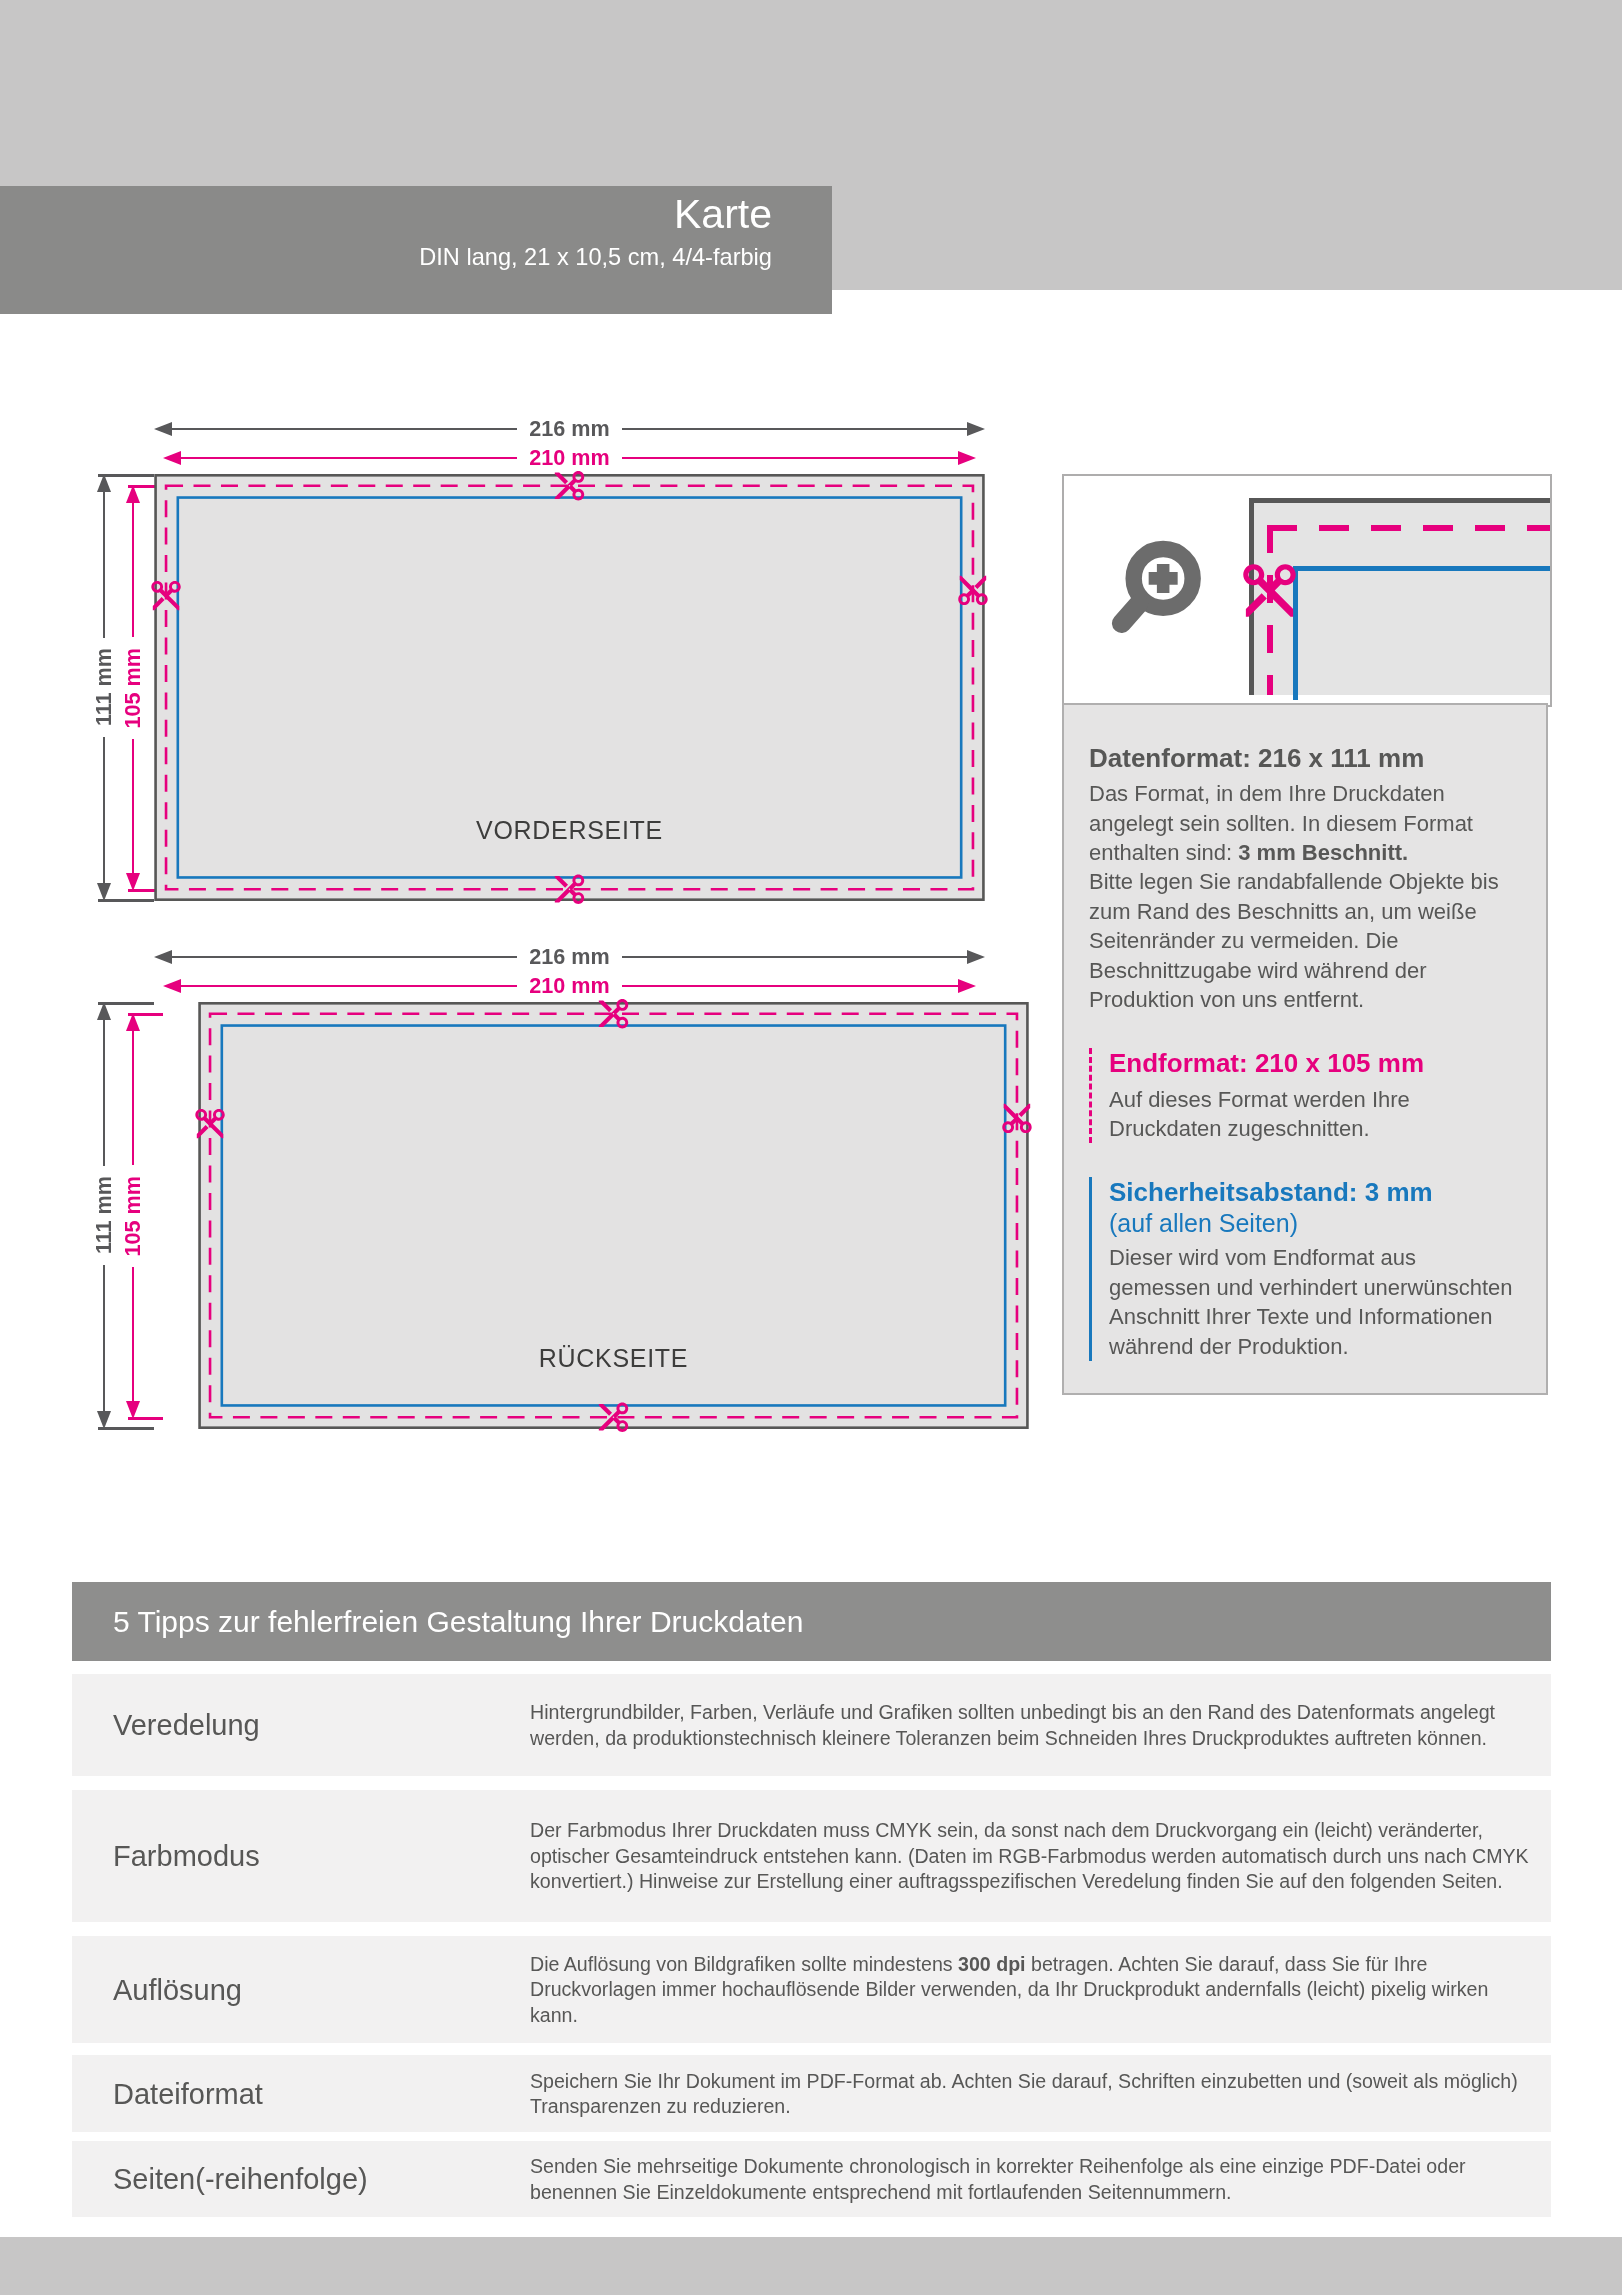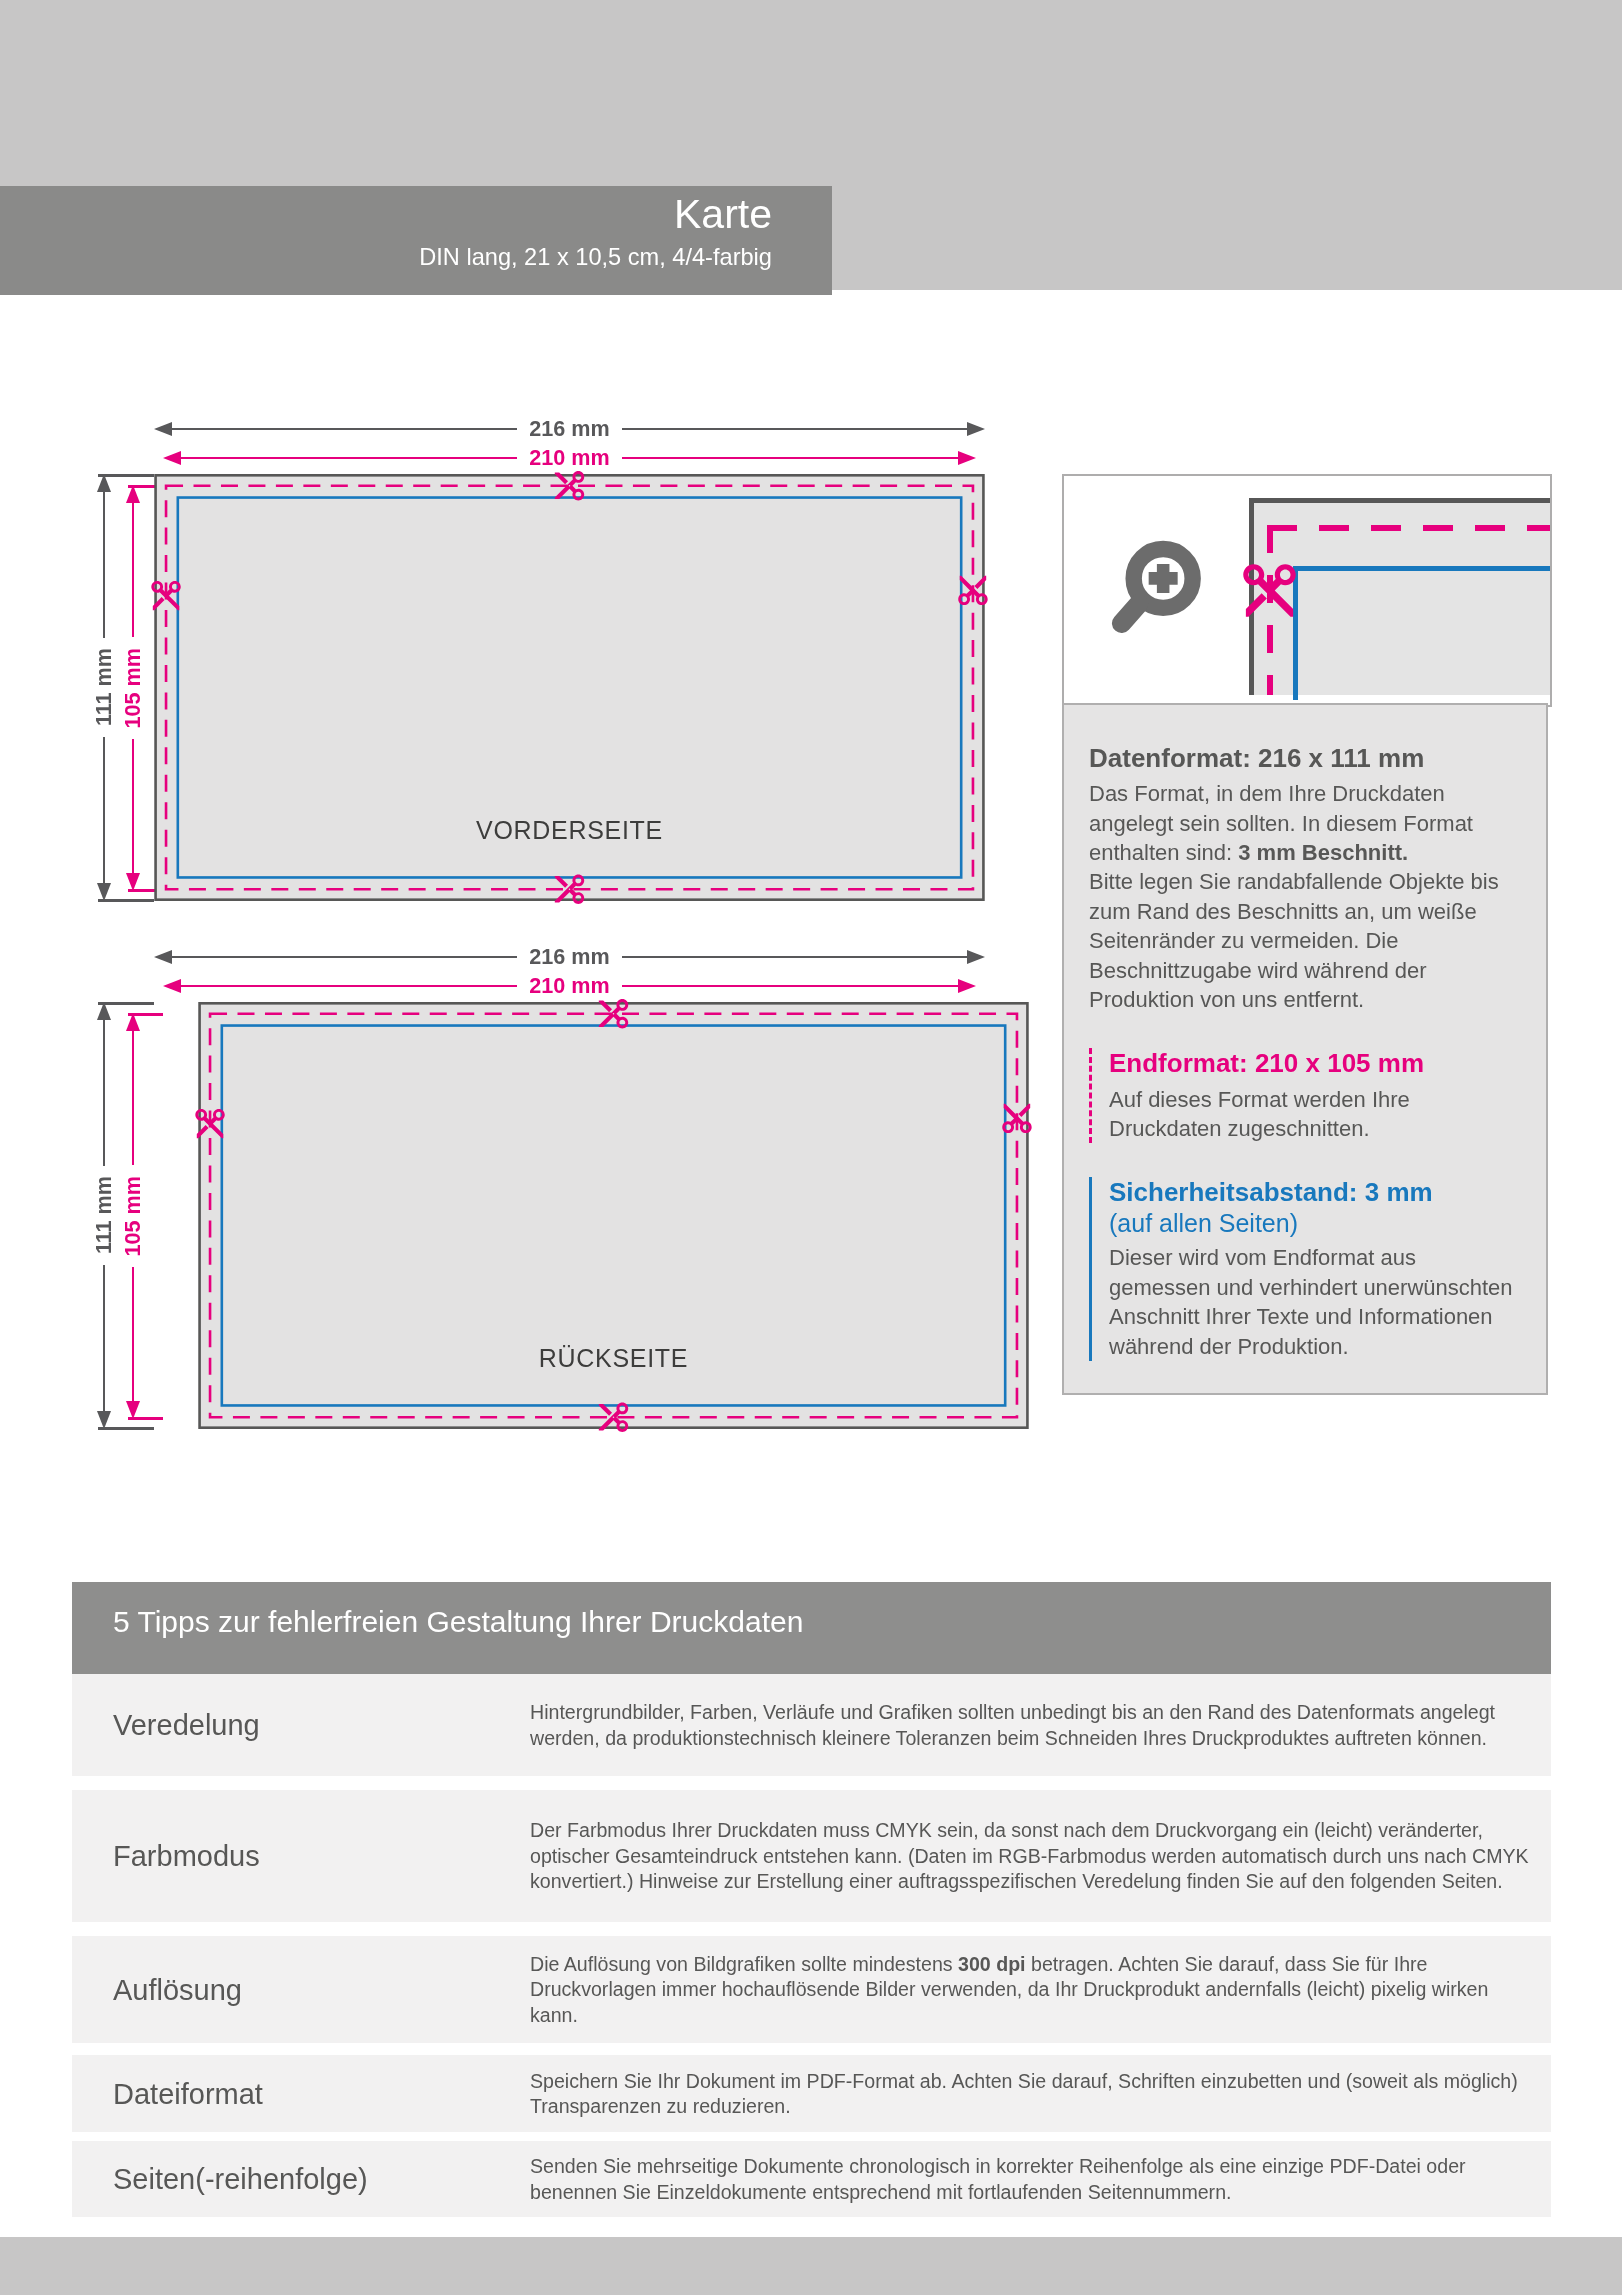--- a/index.html
+++ b/index.html
@@ -6,21 +6,21 @@
   .page{
     position:relative;width:1623px;height:2295px;background:#ffffff;overflow:hidden;
     font-family:"Liberation Sans","DejaVu Sans",sans-serif;color:#575756;
   }
   .abs{position:absolute;}
 
   
   .top-band{left:0;top:0;width:1623px;height:290px;background:#c7c6c6;}
   .doc-label-box{left:0;top:134px;width:327px;height:52px;background:#ffffff;}
   .doc-label{position:absolute;left:60px;top:0;line-height:52px;font-size:38px;color:#585857;}
-  .title-band{left:0;top:186px;width:832px;height:109px;background:#8a8a89;}
+  .title-band{left:0;top:186px;width:832px;height:128px;background:#8a8a89;}
   .product-title{position:absolute;right:60px;top:5.2px;font-size:41px;color:#ffffff;line-height:46px;}
   .product-subtitle{position:absolute;right:60px;top:56px;font-size:23.6px;color:#ffffff;line-height:31px;}
 
   
   .hdim{display:flex;align-items:center;}
   .hdim .seg{flex:1;height:2.6px;}
   .hdim .lbl{margin:0 11.8px;font-size:21.6px;font-weight:bold;white-space:nowrap;}
   .vdim{display:flex;flex-direction:column;align-items:center;}
   .vdim .seg{flex:1;width:2.6px;}
   .vdim .lbl{writing-mode:vertical-rl;transform:rotate(180deg);margin:10.5px 0;font-size:21.6px;font-weight:bold;white-space:nowrap;}
@@ -68,21 +68,21 @@
   .info-panel p{margin:0;font-size:22px;line-height:29.4px;color:#575756;}
   .blk{margin-top:34px;}
   .endformat-blk{border-left:3.9px dashed #e6007e;padding-left:17px;}
   .endformat-blk h3{color:#e6007e;}
   .sicher-blk{border-left:3.9px solid #1878bd;padding-left:17px;}
   .sicher-blk h3{color:#1878bd;margin-bottom:0;}
   .sicher-sub{font-size:25px;line-height:31px;color:#1878bd;margin:0 0 3.9px 0;}
   .b{font-weight:bold;}
 
   
-  .tips-header{left:72px;top:1582px;width:1479px;height:92px;background:#8e8e8d;}
+  .tips-header{left:72px;top:1582px;width:1479px;height:79px;background:#8e8e8d;}
   .tips-header .t{position:absolute;left:41px;top:0;line-height:79px;font-size:30px;color:#ffffff;}
   .tip-row{left:72px;width:1479px;background:#f2f1f1;}
   .tip-label{position:absolute;left:41px;top:50%;transform:translateY(-50%);font-size:29px;color:#575756;}
   .tip-text{position:absolute;left:458px;top:50%;transform:translateY(-50%);width:1004px;
     font-size:19.6px;line-height:25.5px;color:#575756;}
   .footer-band{left:0;top:2237px;width:1623px;height:59px;background:#c7c6c6;}
 
   .scissor{color:#e6007e;}
 </style>
 </head>

